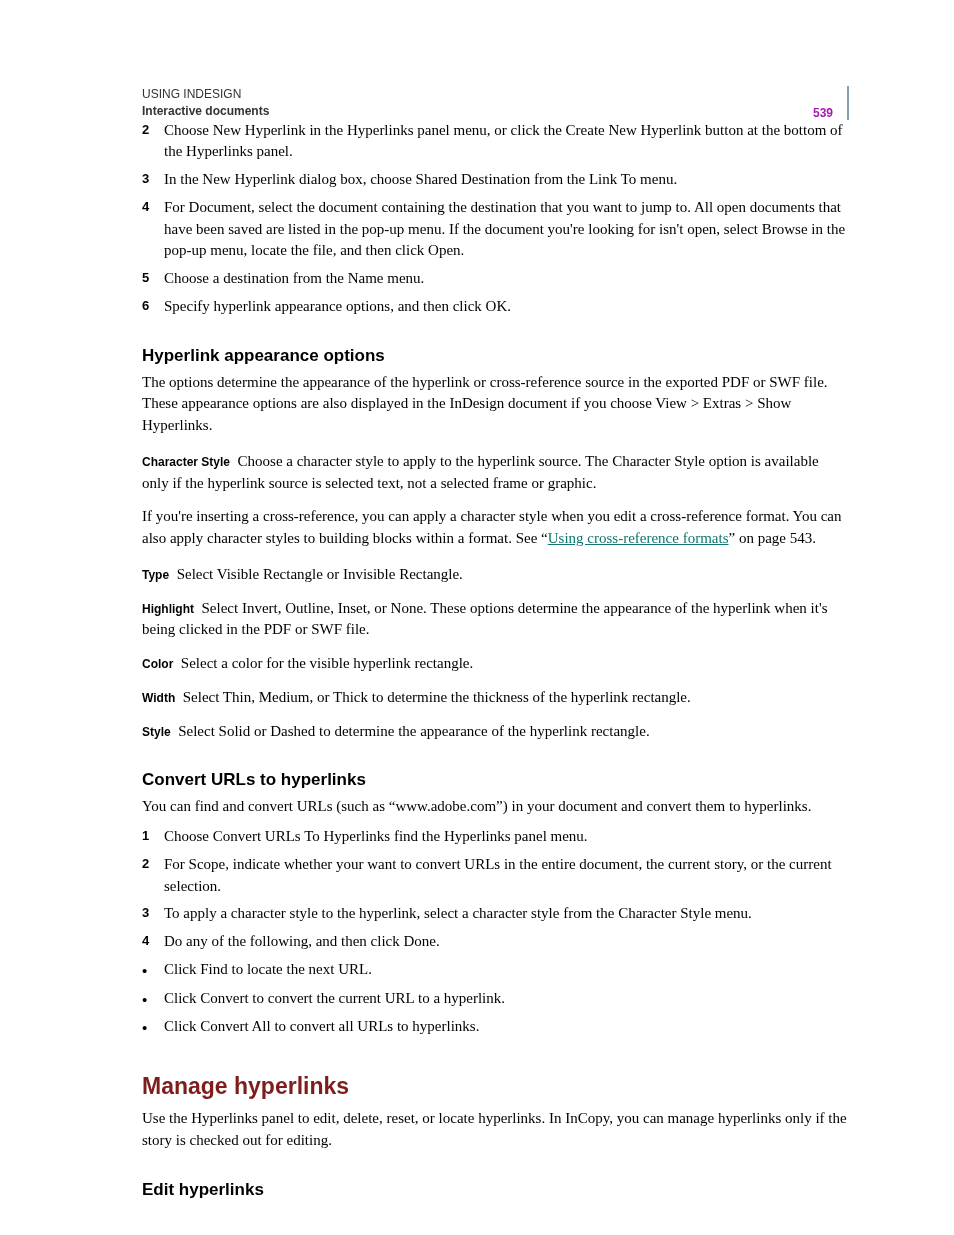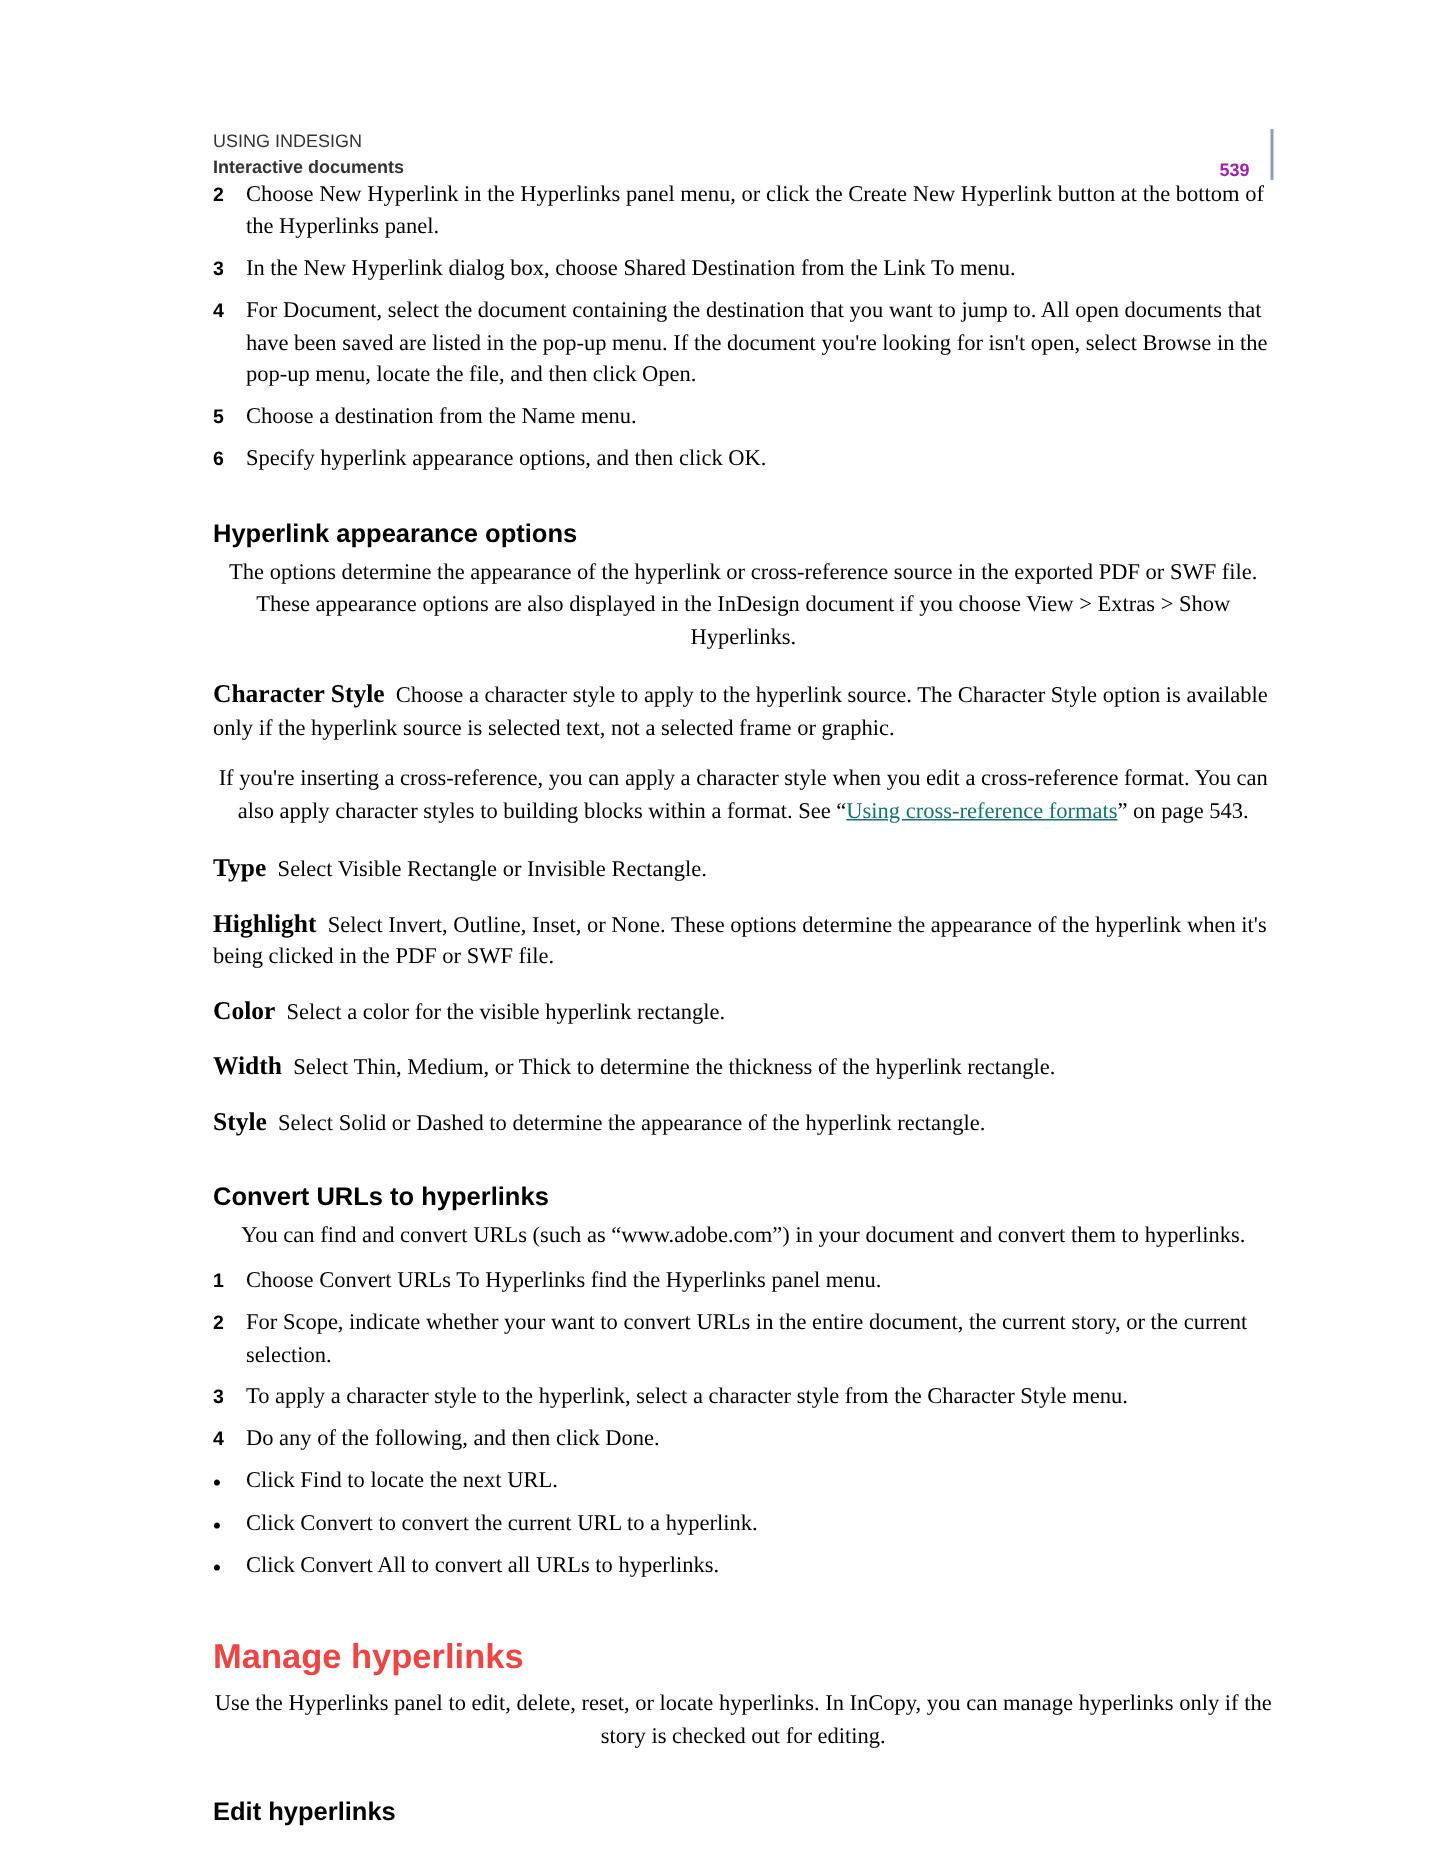--- a/index.html
+++ b/index.html
@@ -71,37 +71,36 @@
     font-weight: 700;
     font-size: 17px;
     margin: 28px 0 6px 0;
     color: #000;
   }
   h2.major {
     font-family: "Myriad Pro", "Helvetica Neue", Arial, sans-serif;
     font-weight: 700;
     font-size: 23px;
     margin: 34px 0 8px 0;
-    color: #ef4444;
+    color: #7f1d1d;
   }
   p.body {
     font-size: 15px;
     line-height: 1.45;
     margin: 0 0 14px 0;
-    text-align: center;
   }
   p.def {
     font-size: 15px;
     line-height: 1.45;
     margin: 0 0 12px 0;
   }
   .term {
-    font-family: Liberation Serif, serif;
+    font-family: Liberation Sans, sans-serif;
     font-weight: 700;
-    font-size: 17px;
+    font-size: 12px;
   }
   .xref {
     color: #0f766e;
   }
 </style>
 </head>
 <body>
 
 <div class="page">
 

